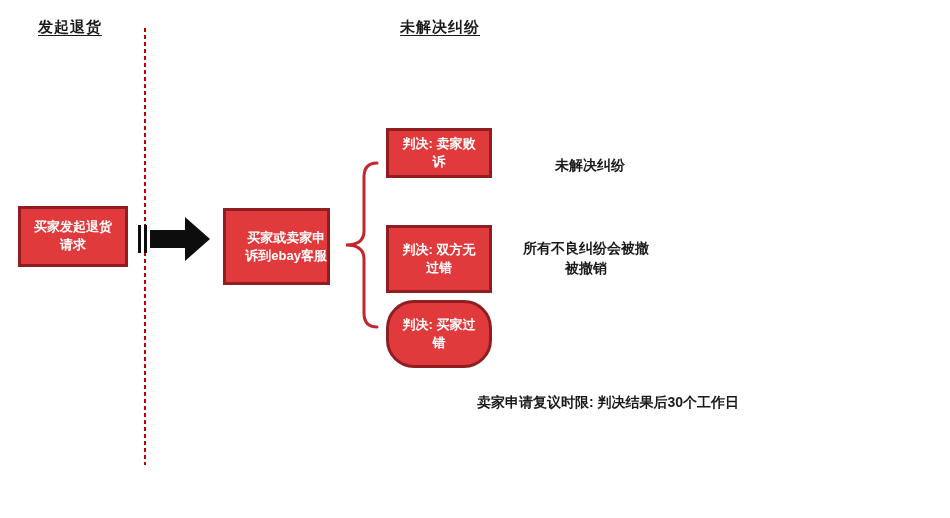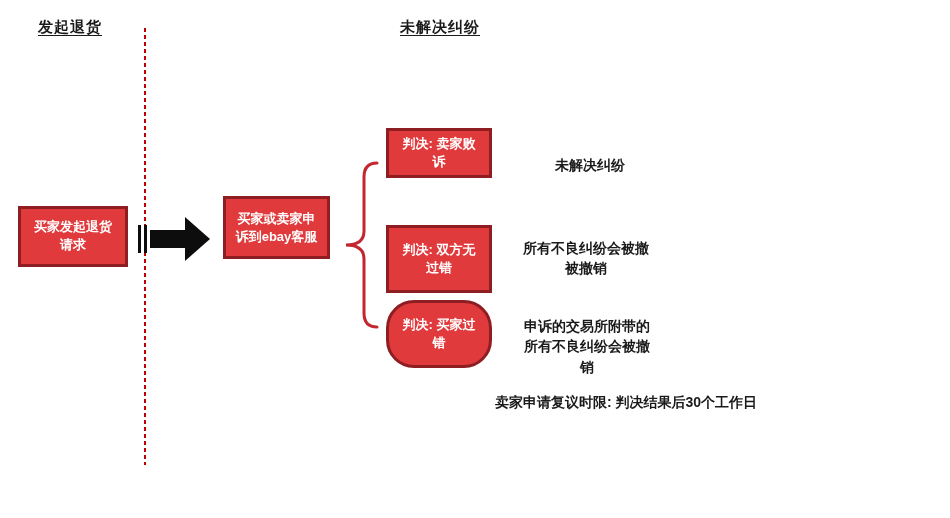--- a/index.html
+++ b/index.html
@@ -55,21 +55,21 @@
     line-height: 1.35;
     display: flex;
     align-items: center;
     justify-content: center;
     text-align: center;
     box-sizing: border-box;
   }
   .rbox .lbl { white-space: pre-line; }
 
   .box-start  { left: 18px;  top: 206px; width: 110px; height: 61px; font-family: Liberation Mono, monospace; }
-  .box-middle { left: 223px; top: 196px; width: 107px; height: 63px; }
+  .box-middle { left: 223px; top: 208px; width: 107px; height: 77px; justify-content: flex-end; }
   .box-out1   { left: 386px; top: 128px; width: 106px; height: 50px; }
   .box-out2   { left: 386px; top: 225px; width: 106px; height: 68px; }
   .box-out3   { left: 386px; top: 300px; width: 106px; height: 68px; border-radius: 28px; }
 
   .arrow-svg {
     position: absolute;
     left: 138px;
     top: 217px;
     width: 72px;
     height: 44px;
@@ -90,21 +90,21 @@
     text-align: center;
     line-height: 1.45;
     white-space: pre-line;
   }
   .note-1 { left: 510px; top: 156px; width: 160px; font-family: Liberation Mono, monospace; }
   .note-2 { left: 506px; top: 238px; width: 160px; }
   .note-3 { left: 507px; top: 316px; width: 160px; }
 
   .footer-note {
     position: absolute;
-    left: 456px;
+    left: 438px;
     top: 394px;
     width: 340px;
     font-size: 14px;
     font-weight: 600;
     color: #1a1a1a;
     text-align: center;
     white-space: nowrap;
   }
 </style>
 </head>
@@ -152,19 +152,16 @@
   <div class="rbox box-out3">
     <span class="lbl">判决: 买家过
 错</span>
   </div>
 
   <div class="note note-1">未解决纠纷</div>
 
   <div class="note note-2">所有不良纠纷会被撤
 被撤销</div>
 
-  <div class="note note-3">申诉的交易所附带的
-所有不良纠纷会被撤
-销</div>
 
   <div class="footer-note">卖家申请复议时限: 判决结果后30个工作日</div>
 
 </div>
 
 </body></html>

